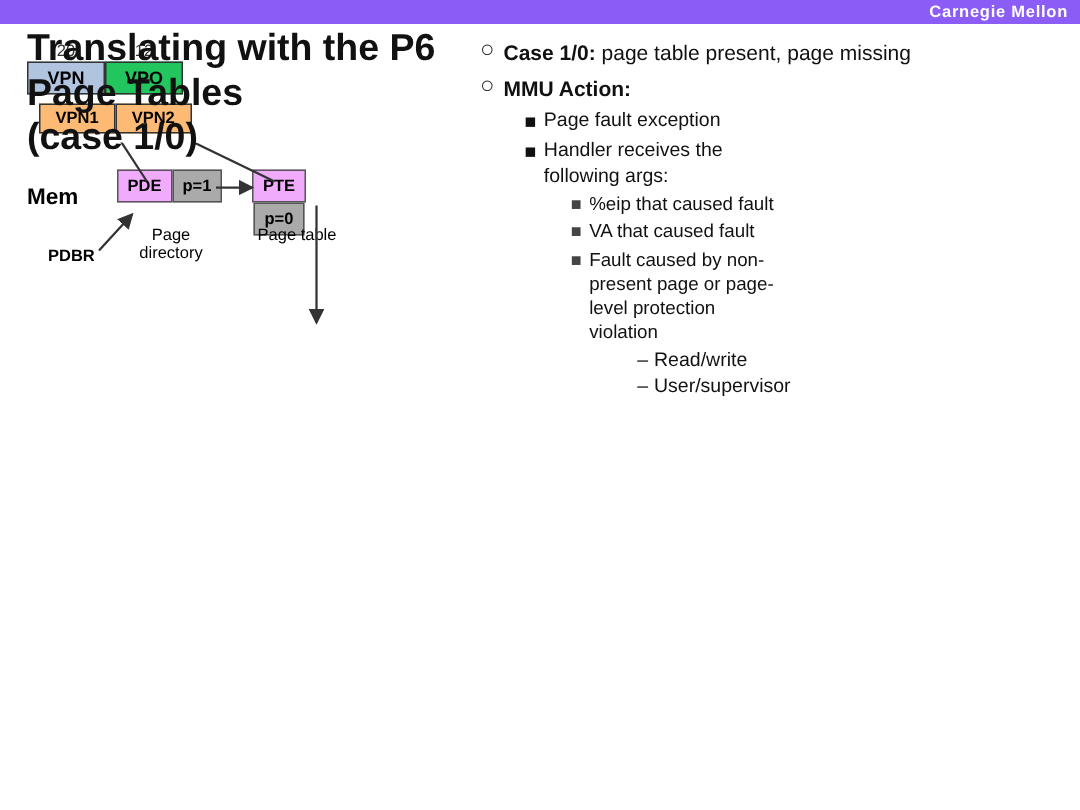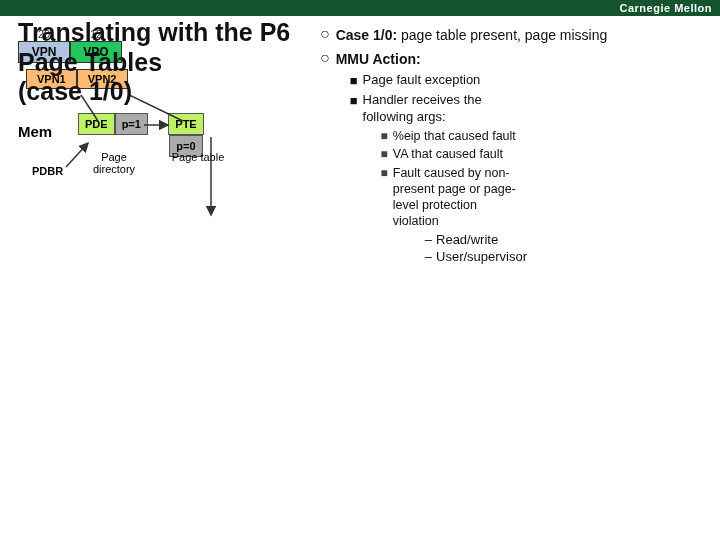--- a/index.html
+++ b/index.html
@@ -5,21 +5,21 @@
     * { box-sizing: border-box; margin: 0; padding: 0; }
     body {
       width: 720px;
       height: 540px;
       background: #fff;
       font-family: Arial, sans-serif;
       overflow: hidden;
       position: relative;
     }
     #header-bar {
-      background: #14532d;
+      background: #8b5cf6;
       color: #fff;
       font-size: 11px;
       text-align: right;
       padding: 2px 8px;
       font-weight: bold;
       letter-spacing: 0.5px;
     }
     #main-content {
       display: flex;
       flex-direction: row;
@@ -98,21 +98,21 @@
     
     .pde-block {
       position: absolute;
       left: 60px;
       top: 18px;
       display: flex;
       align-items: center;
     }
     .pde-box {
       border: 1.5px solid #555;
-      background: #bef264;
+      background: #f0abfc;
       padding: 4px 6px;
       font-size: 11px;
       font-weight: bold;
       min-width: 36px;
       text-align: center;
     }
     .p-box {
       border: 1.5px solid #555;
       background: #aaa;
       padding: 4px 6px;

